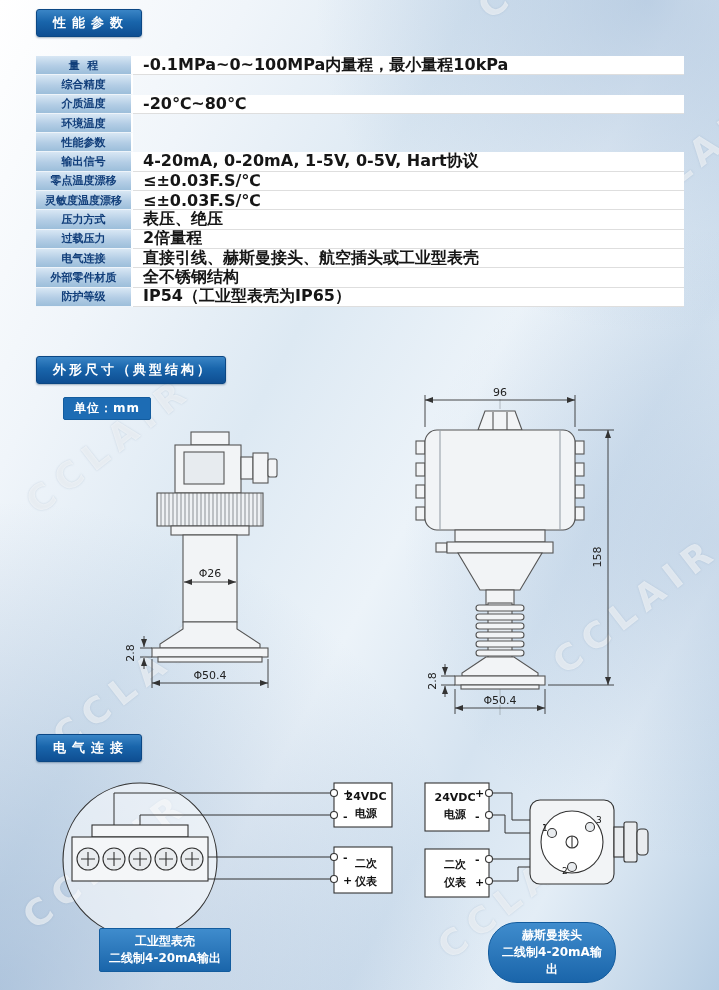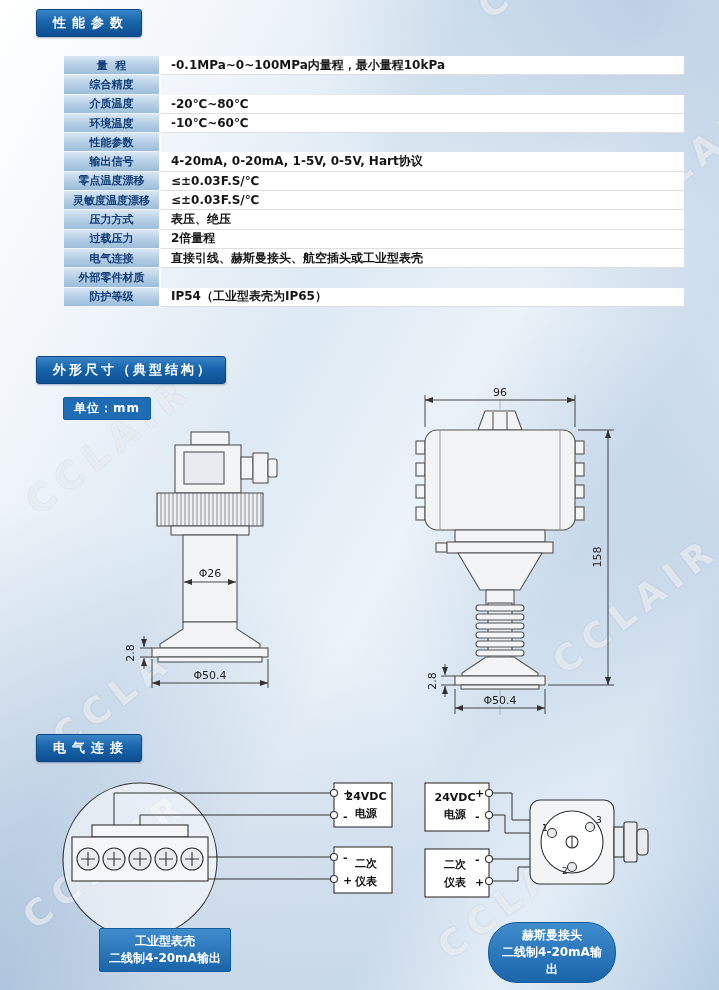--- a/index.html
+++ b/index.html
@@ -32,25 +32,25 @@
     font-size:12px; font-weight:bold; padding:2px 10px; letter-spacing:1px;
     border-radius:2px; border:1px solid #135c9e;
   }
   .param-table{ position:absolute; left:36px; top:56px; width:648px; }
   .p-row{ display:flex; height:19.3px; }
   .p-label{
     width:97px; display:flex; align-items:center; justify-content:center;
     background:linear-gradient(180deg,#d8e7f4 0%,#b3cde5 55%,#9cbeda 100%);
     color:#113e7a; font-size:11px; font-weight:bold;
     border-right:2px solid #fff; border-bottom:1px solid #eef4fa;
-    white-space:pre; overflow:hidden;margin-left:28px;
+    white-space:pre; overflow:hidden;
   }
   .p-value{
     flex:1; display:flex; align-items:center; background:#fff;
-    color:#161616; font-size:12px; font-weight:bold; padding-left:10px;
+    color:#161616; font-size:16px; font-weight:bold; padding-left:10px;
     border-bottom:1px solid #dedede; white-space:nowrap; overflow:hidden;
   }
   .dim-svg{ position:absolute; left:0; top:385px; width:719px; height:335px; }
   .elec-svg{ position:absolute; left:0; top:775px; width:719px; height:215px; }
   .caption{
     position:absolute; background:linear-gradient(180deg,#3f8ccd,#1a65aa);
     color:#fff; font-size:12px; font-weight:bold; line-height:17px;
     padding:4px 8px; border-radius:2px; text-align:center; border:1px solid #135c9e;
   }
   .caption-left{ left:99px; top:928px; width:132px; }
@@ -79,21 +79,20 @@
       </div>
     <div class="p-row">
         <div class="p-label">综合精度</div>
       </div>
     <div class="p-row">
         <div class="p-label">介质温度</div>
         <div class="p-value">-20℃~80℃</div>
       </div>
     <div class="p-row">
         <div class="p-label">环境温度</div>
-        <div class="p-value">-10℃~60℃</div>
       </div>
     <div class="p-row">
         <div class="p-label">性能参数</div>
       </div>
     <div class="p-row">
         <div class="p-label">输出信号</div>
         <div class="p-value">4-20mA, 0-20mA, 1-5V, 0-5V, Hart协议</div>
       </div>
     <div class="p-row">
         <div class="p-label">零点温度漂移</div>
@@ -110,20 +109,21 @@
     <div class="p-row">
         <div class="p-label">过载压力</div>
         <div class="p-value">2倍量程</div>
       </div>
     <div class="p-row">
         <div class="p-label">电气连接</div>
         <div class="p-value">直接引线、赫斯曼接头、航空插头或工业型表壳</div>
       </div>
     <div class="p-row">
         <div class="p-label">外部零件材质</div>
+        <div class="p-value">全不锈钢结构</div>
       </div>
     <div class="p-row">
         <div class="p-label">防护等级</div>
         <div class="p-value">IP54（工业型表壳为IP65）</div>
       </div>
   </div>
 
   <div class="badge badge-dim">外形尺寸（典型结构）</div>
   <div class="unit-badge">单位：mm</div>
 

